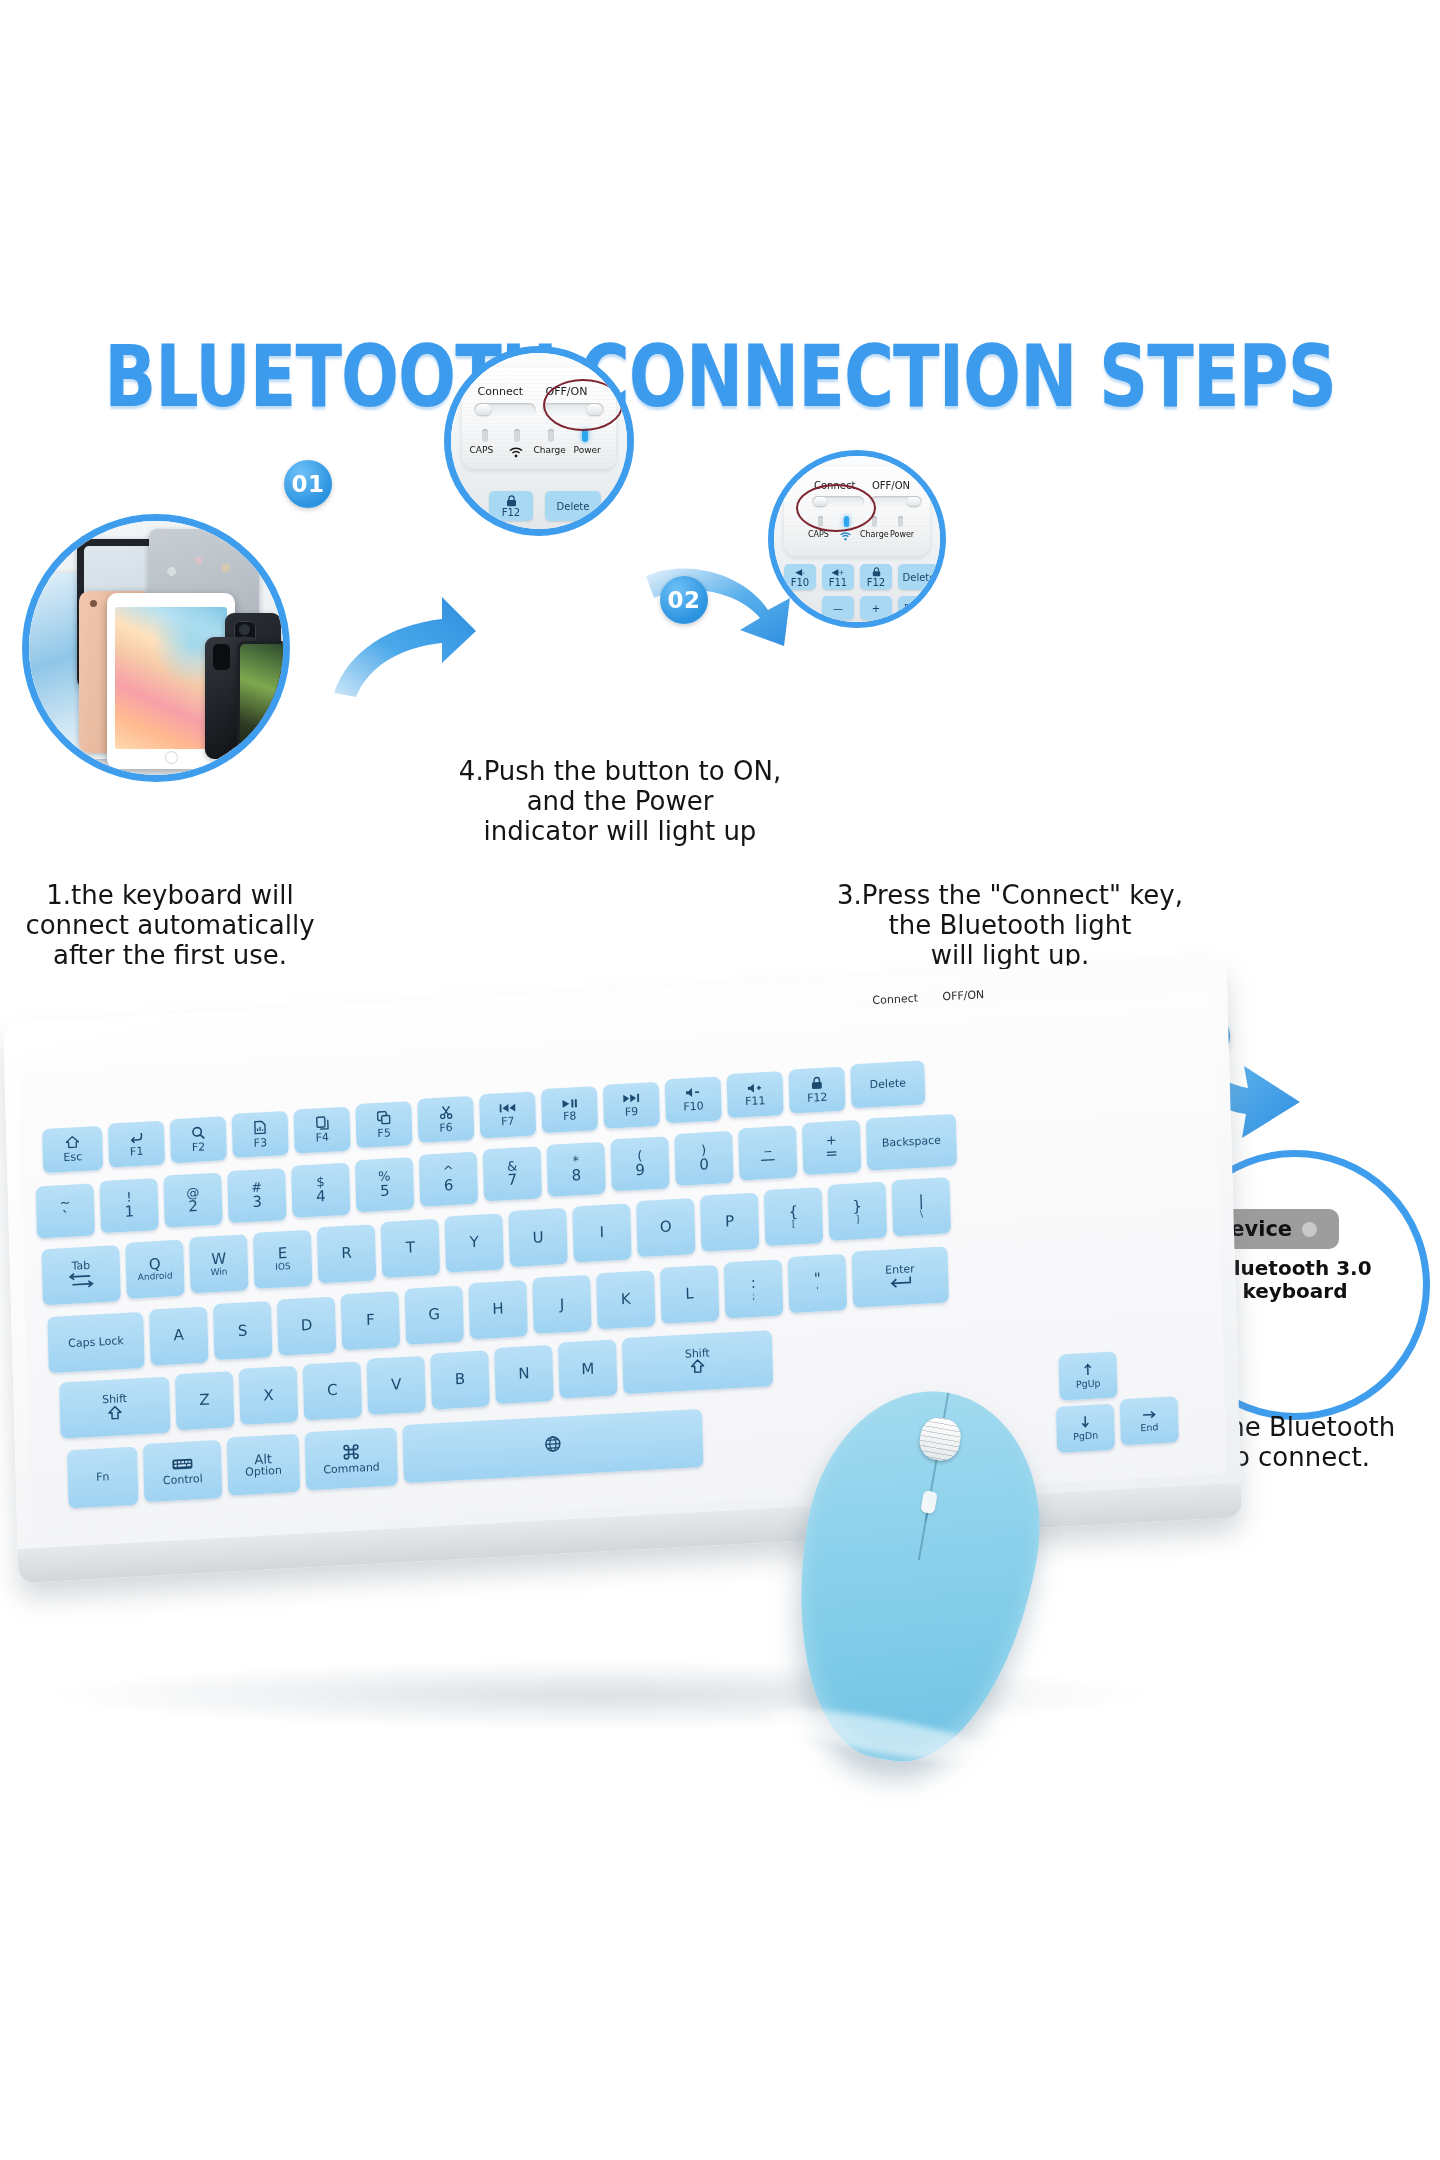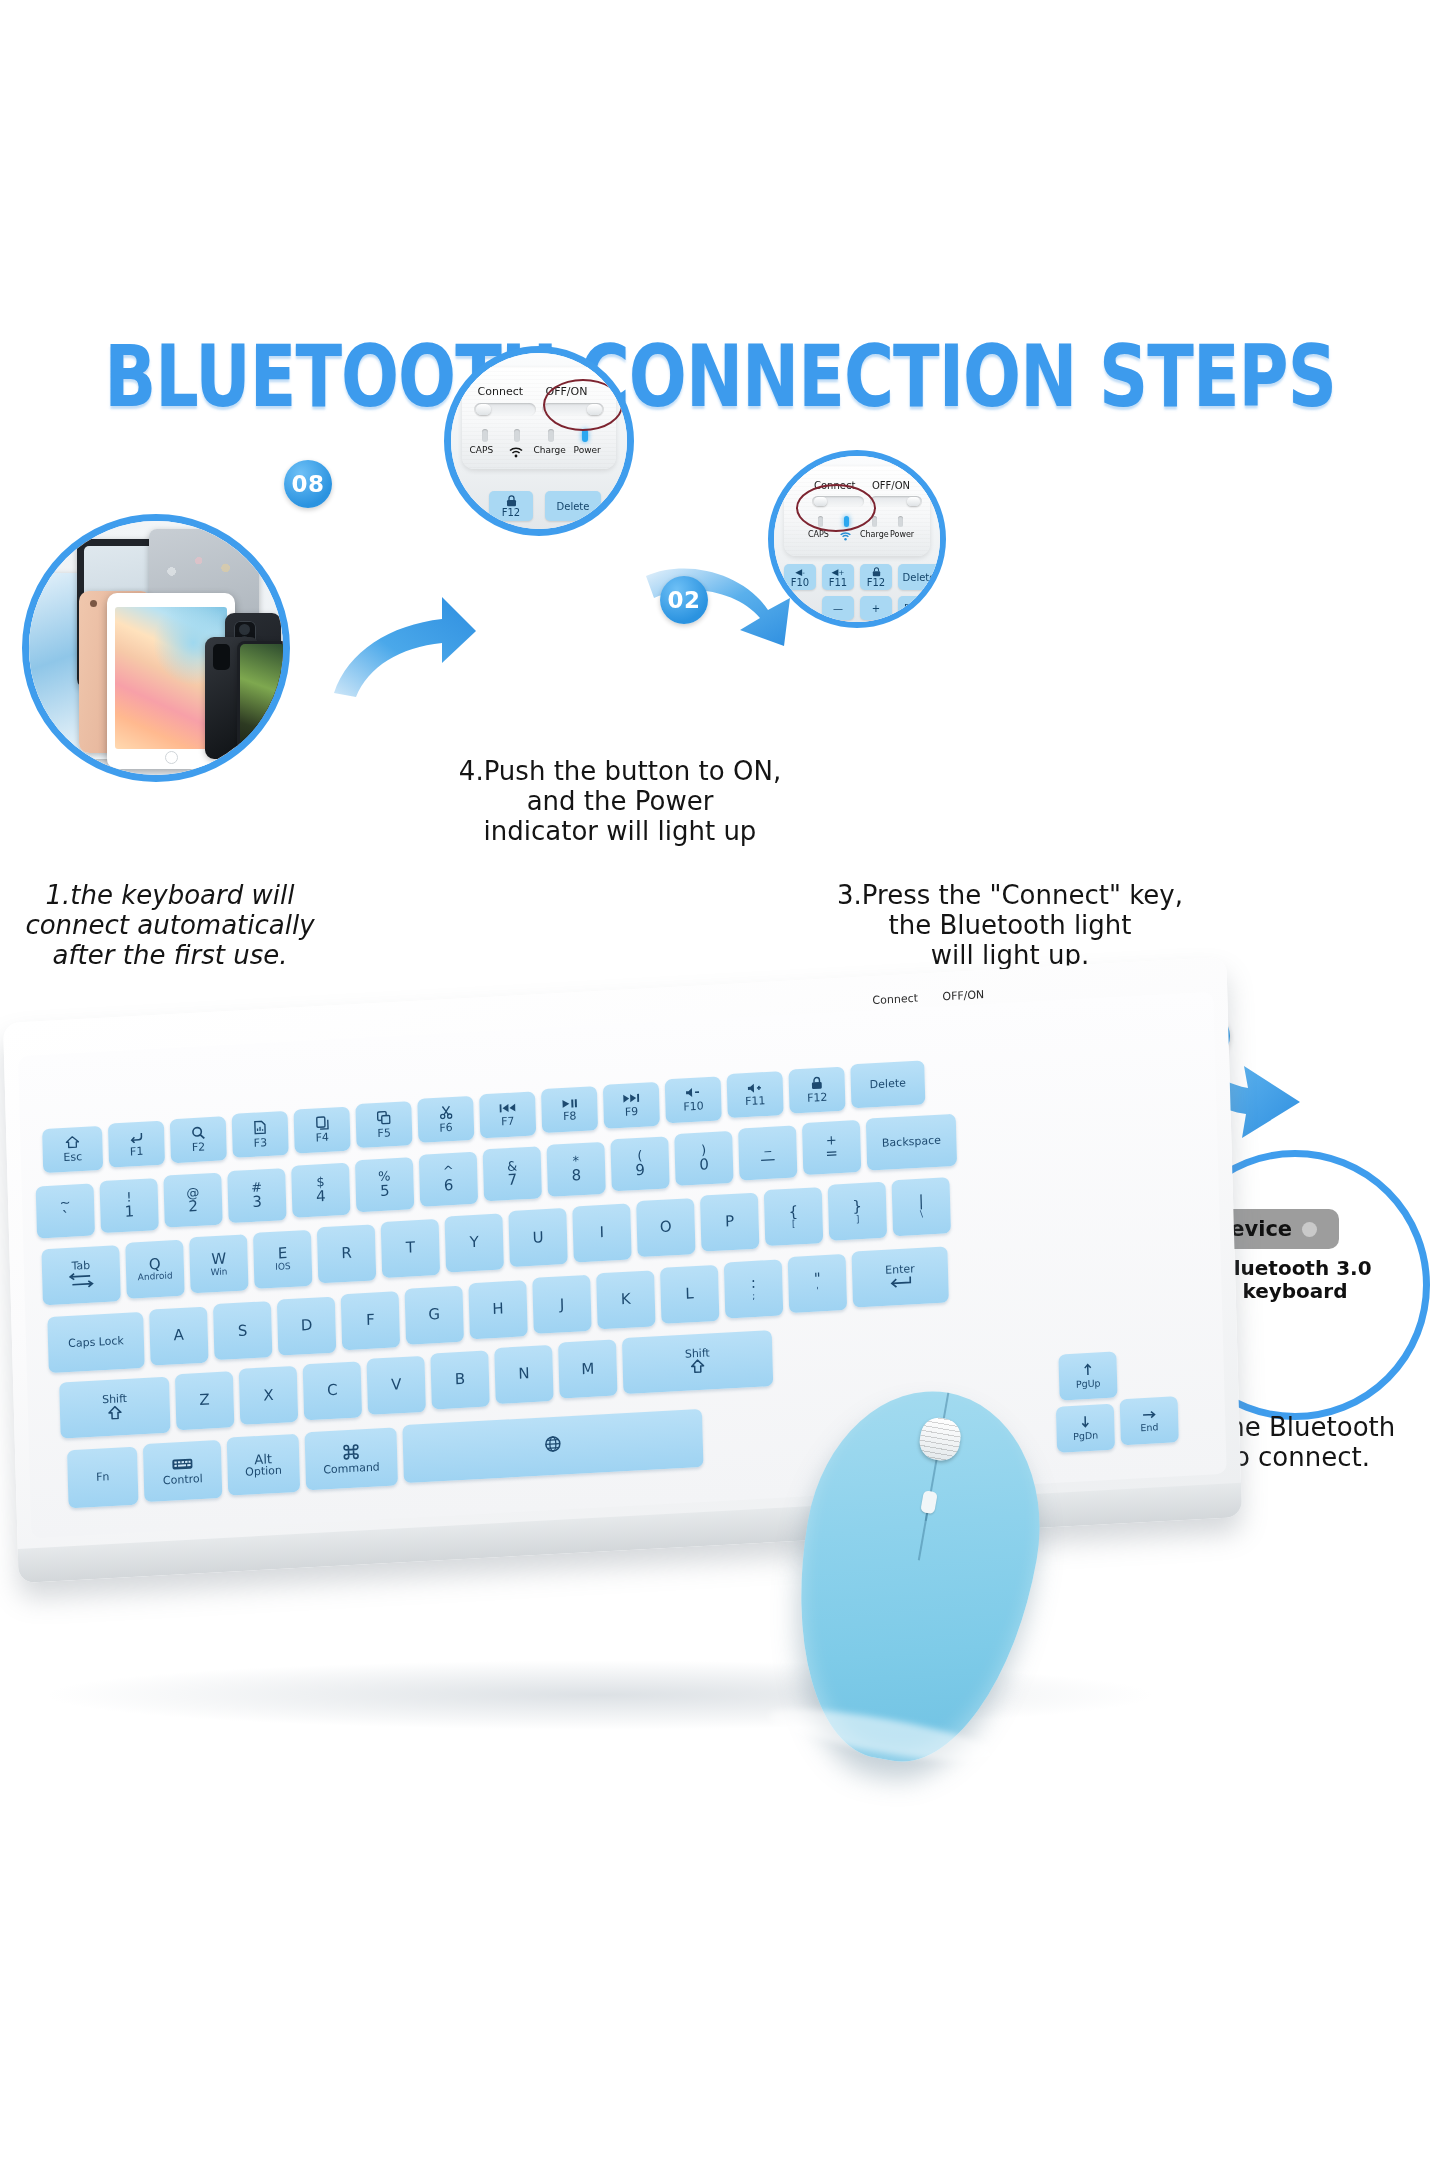--- a/index.html
+++ b/index.html
@@ -204,23 +204,23 @@
 <svg class="arrow abs" style="left:330px;top:585px;" width="150" height="120" viewBox="0 0 150 120">
   <defs>
     <linearGradient id="ag1" x1="0" y1="1" x2="1" y2="0">
       <stop offset="0%" stop-color="#cfe7f8"></stop>
         <stop offset="45%" stop-color="#4aa8ea"></stop>
       <stop offset="100%" stop-color="#2f8fe0"></stop>
     </linearGradient>
   </defs>
   <path d="M4 108 C 18 66, 60 40, 112 34 L 112 12 L 146 46 L 112 78 L 112 58 C 70 62, 38 82, 26 112 Z" fill="url(#ag1)"></path>
 </svg>
-<div class="badge abs" style="left:284px;top:460px;">08</div>
-
-<div class="cap" style="left:0px;top:880px;width:340px;font-style:italic;">1.the keyboard will
+<div class="badge abs" style="left:284px;top:460px;">01</div>
+
+<div class="cap" style="left:0px;top:880px;width:340px;">1.the keyboard will
 connect automatically
 after the first use.</div>
 
 <div id="c2" class="abs circ">
   <div class="panelbg"></div>
   <div class="kbshell">
     <span class="lbl" style="left:16px;top:18px;">Connect</span>
     <span class="lbl" style="left:84px;top:18px;">OFF/ON</span>
     <div class="slot" style="left:12px;top:36px;width:62px;">
       <div class="knob" style="left:2px;"></div>

